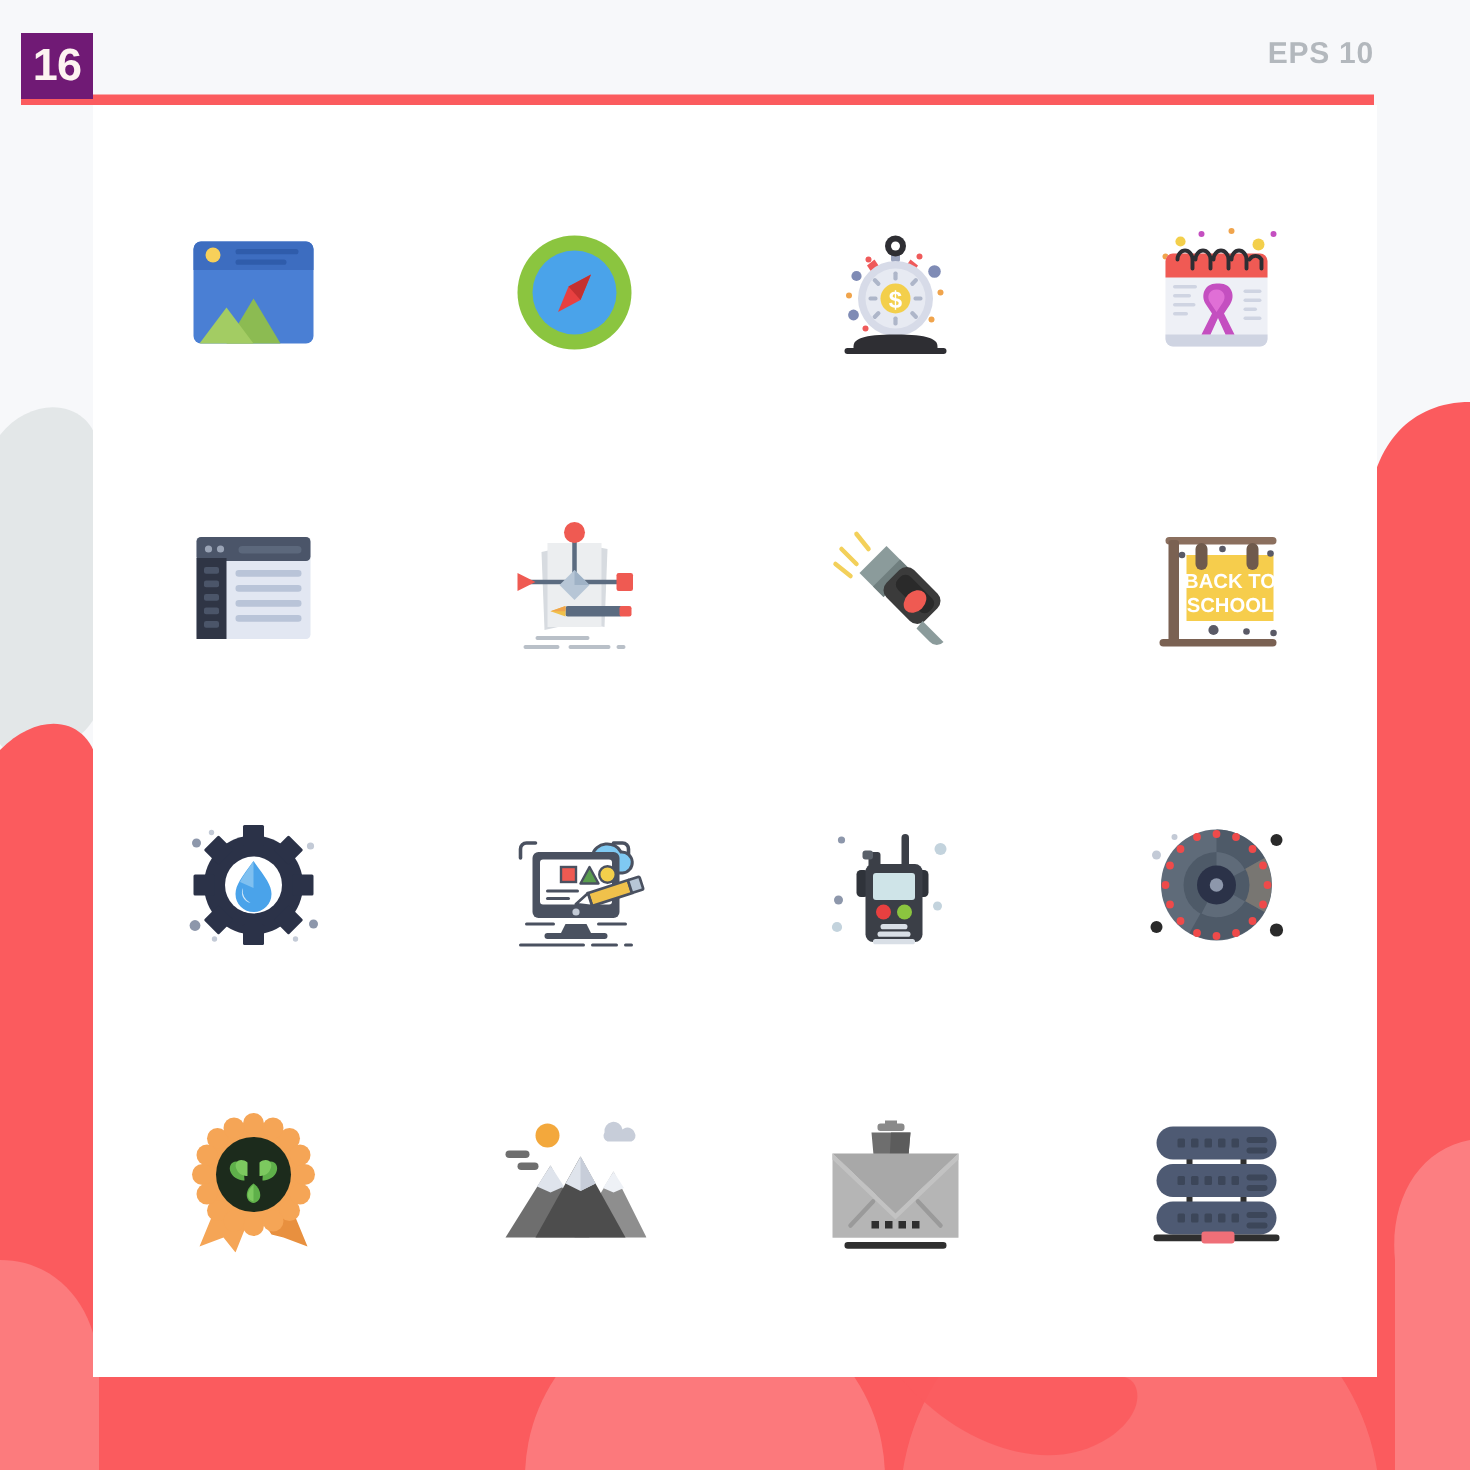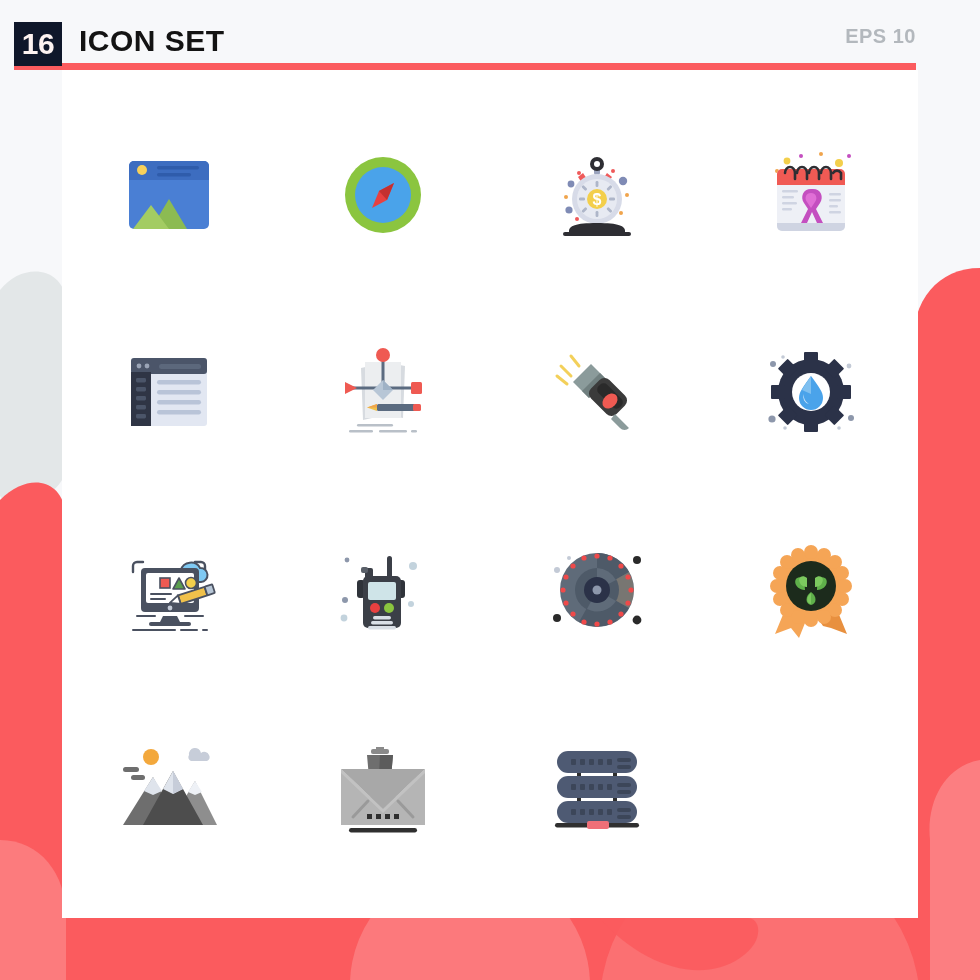--- a/index.html
+++ b/index.html
@@ -22,21 +22,21 @@
   .header{
     position:absolute;left:0;top:0;width:980px;height:70px;
     z-index:5;
   }
   .hdr-rule{
     position:absolute;left:14px;top:63px;width:902px;height:7px;
     background:#fb5b5e;
   }
   .count-badge{
     position:absolute;left:14px;top:22px;width:48px;height:44px;
-    background:#0f172a;color:#fdf3f1;
+    background:#701a75;color:#fdf3f1;
     font-size:30px;font-weight:bold;line-height:44px;text-align:center;
     letter-spacing:-0.5px;
   }
   .set-title{
     position:absolute;left:79px;top:24px;
     font-size:30px;font-weight:bold;color:#131313;letter-spacing:0.5px;
   }
   .eps-label{
     position:absolute;right:64px;top:25px;
     font-size:20px;font-weight:bold;color:#b3b8bd;letter-spacing:0.5px;
@@ -72,21 +72,20 @@
   <circle cx="760" cy="1005" r="160" fill="#fc7f81" opacity="0.6"></circle>
   <path d="M600,918 C640,965 700,985 740,958 C766,940 760,918 748,918 Z" fill="#fb5b5e" opacity="0.9"></path>
   <path d="M980,760 C946,766 926,800 930,840 L930,980 L980,980 Z" fill="#fc8587" opacity="0.85"></path>
 </svg>
 
 <div class="card"></div>
 
 <div class="header">
   <div class="hdr-rule"></div>
   <div class="count-badge">16</div>
-  <div class="set-title">ICON SET</div>
   <div class="eps-label">EPS 10</div>
 </div>
 
 <div class="grid">
 
   <div class="cell">
     <svg width="96" height="96" viewBox="0 0 96 96">
       <rect x="8" y="14" width="80" height="68" rx="5" fill="#4a7fd4"></rect>
       <path d="M8 19a5 5 0 0 1 5-5h70a5 5 0 0 1 5 5v14H8z" fill="#3d6dc0"></path>
       <circle cx="21" cy="23" r="5" fill="#f7d05a"></circle>
@@ -237,20 +236,38 @@
       </g>
       <path d="M24 38 L42 20 L58 36 L40 54 Z" fill="#8b9b9b"></path>
       <path d="M33 47 L51 29 L58 36 L40 54 Z" fill="#707f7f"></path>
       <rect x="41" y="40" width="36" height="26" rx="7" transform="rotate(45 59 53)" fill="#3b3b3b"></rect>
       <rect x="46" y="46" width="30" height="12" rx="5" transform="rotate(45 61 52)" fill="#2a2a2a"></rect>
       <ellipse cx="61" cy="57" rx="6.5" ry="8.5" transform="rotate(45 61 57)" fill="#ef5a52"></ellipse>
       <path d="M66 70 L80 84 a6 6 0 0 1 -9 0 L62 75 Z" fill="#8b9b9b"></path>
     </svg>
   </div>
 
+  <div class="cell">
+    <svg width="96" height="96" viewBox="0 0 96 96">
+      <rect x="14" y="14" width="74" height="5" rx="2.5" fill="#8b6f5e"></rect>
+      <rect x="16" y="16" width="7" height="68" rx="2" fill="#7a6152"></rect>
+      <rect x="10" y="82" width="78" height="5" rx="2.5" fill="#7a6152"></rect>
+      <rect x="28" y="26" width="58" height="44" fill="#f6cd4c"></rect>
+      <rect x="34" y="18" width="8" height="18" rx="4" fill="#6f5a4c"></rect>
+      <rect x="68" y="18" width="8" height="18" rx="4" fill="#6f5a4c"></rect>
+      <circle cx="25" cy="26" r="2.2" fill="#5a5a66"></circle>
+      <circle cx="52" cy="22" r="2.2" fill="#5a5a66"></circle>
+      <circle cx="84" cy="25" r="2.2" fill="#5a5a66"></circle>
+      <circle cx="46" cy="76" r="3.4" fill="#5a5a66"></circle>
+      <circle cx="68" cy="77" r="2.2" fill="#5a5a66"></circle>
+      <circle cx="86" cy="78" r="2.2" fill="#5a5a66"></circle>
+      <text x="57" y="48" text-anchor="middle" font-size="13.5" font-weight="bold" fill="#ffffff" font-family="Liberation Sans, sans-serif">BACK TO</text>
+      <text x="57" y="64" text-anchor="middle" font-size="13.5" font-weight="bold" fill="#ffffff" font-family="Liberation Sans, sans-serif">SCHOOL</text>
+    </svg>
+  </div>
 
   <div class="cell">
     <svg width="96" height="96" viewBox="0 0 96 96">
       <circle cx="10" cy="20" r="3" fill="#8d97ab"></circle>
       <circle cx="86" cy="22" r="2.4" fill="#c3cad6"></circle>
       <circle cx="9" cy="75" r="3.6" fill="#8d97ab"></circle>
       <circle cx="88" cy="74" r="3" fill="#8d97ab"></circle>
       <circle cx="20" cy="13" r="1.8" fill="#c3cad6"></circle>
       <circle cx="22" cy="84" r="1.8" fill="#c3cad6"></circle>
       <circle cx="76" cy="84" r="1.8" fill="#c3cad6"></circle>

